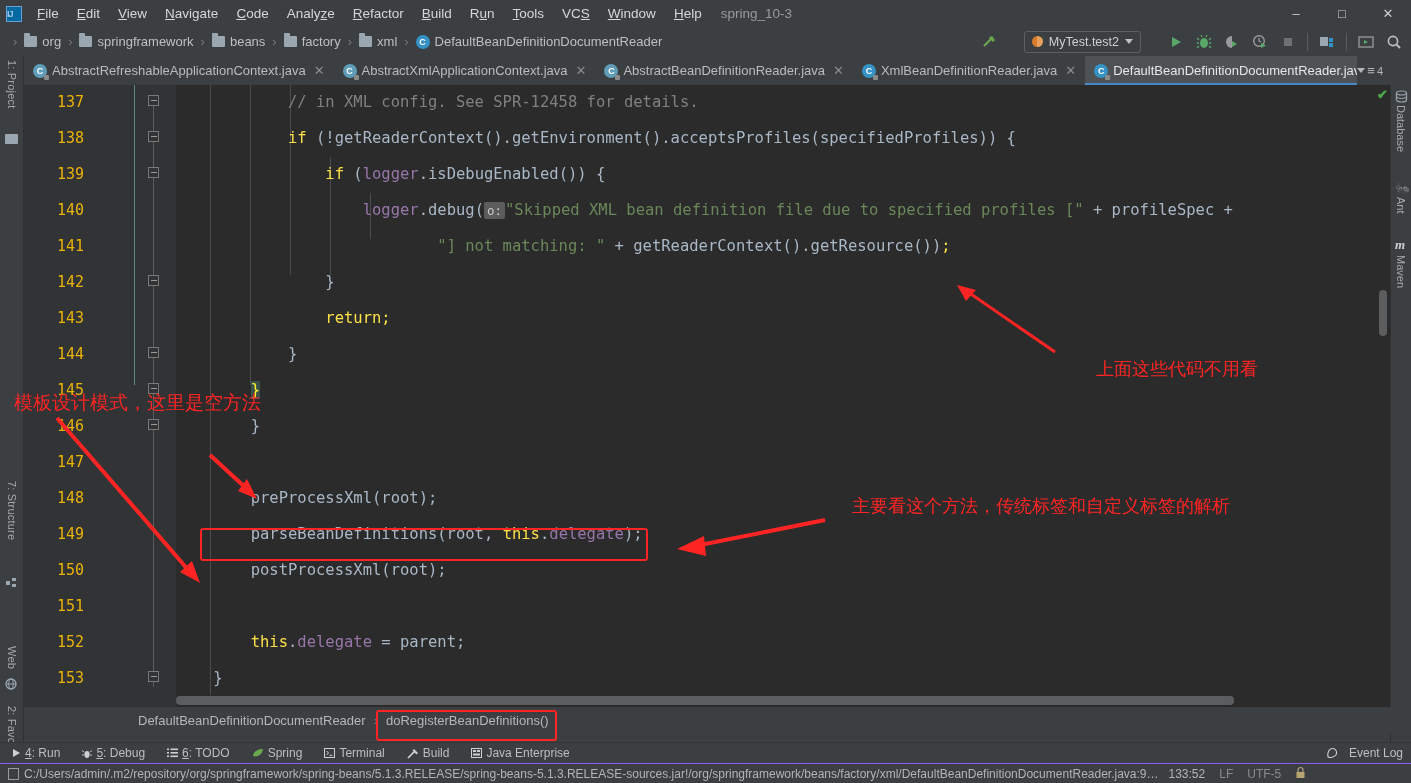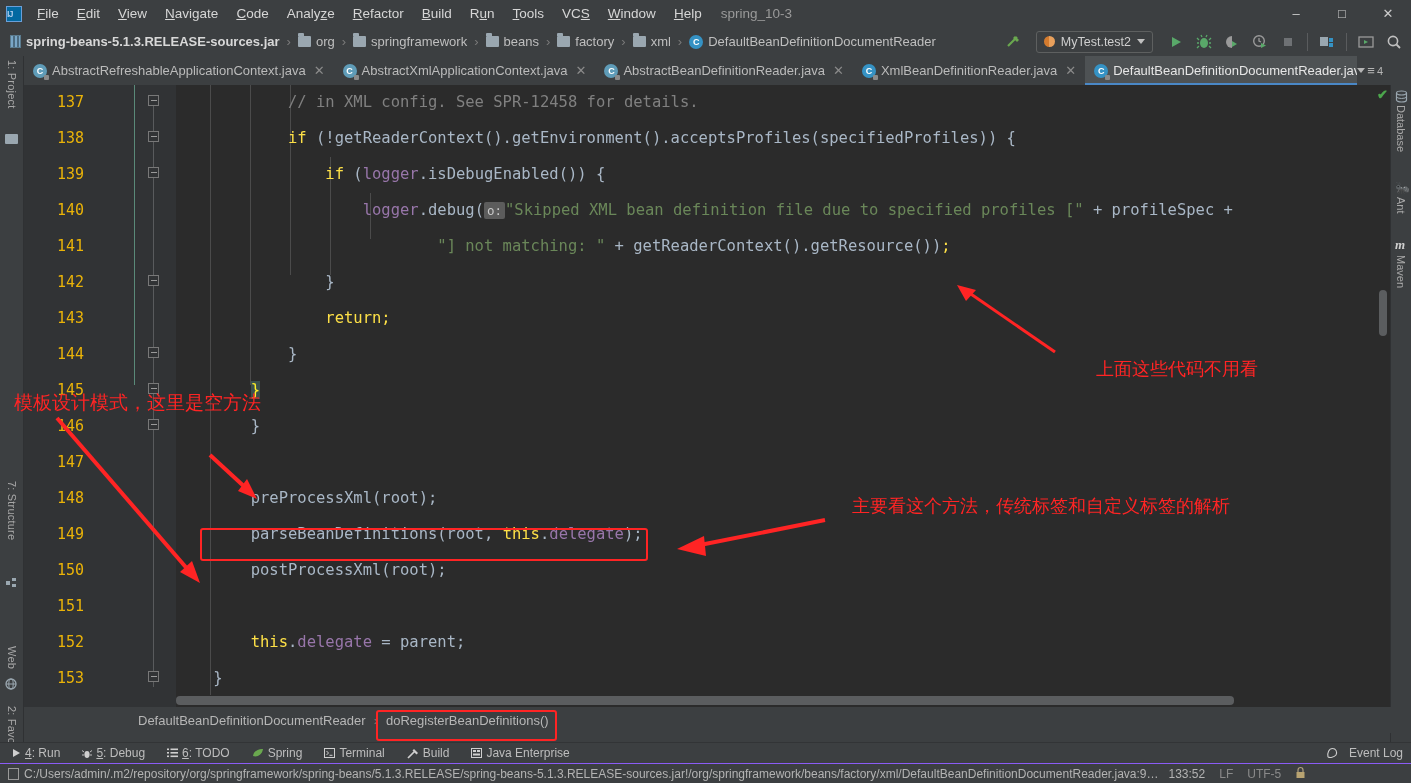--- a/index.html
+++ b/index.html
@@ -59,21 +59,21 @@
     width: 14px; height: 14px; margin-right: 5px; border-radius: 50%;
     background: #3592c4; color: #fff; font-size: 9px; line-height: 14px;
     text-align: center; font-weight: bold;
   }
   .nav-right { margin-left: auto; display: flex; align-items: center; padding-right: 4px; gap: 2px; }
   .tb-btn {
     width: 26px; height: 24px; display: flex; align-items: center; justify-content: center;
   }
   .runconfig {
     display: flex; align-items: center; gap: 6px; height: 22px;
-    border: 1px solid #5e6060; border-radius: 3px; padding: 0 7px; margin: 0 8px;
+    border: 1px solid #5e6060; border-radius: 3px; padding: 0 7px; margin: 0 20px;
     font-size: 12.5px; color: #cfcfcf;
   }
   .rc-icon {
     width: 11px; height: 11px; border-radius: 50%;
     background: linear-gradient(90deg,#d47b2e 50%, #e8a05c 50%);
   }
   .tri-down { width:0; height:0; border-left:4px solid transparent; border-right:4px solid transparent; border-top:5px solid #c0c0c0; }
   .tb-sep { width: 1px; height: 18px; background: #5a5c5e; margin: 0 4px; }
 
   
@@ -270,24 +270,20 @@
     <div class="menu-item"><u>H</u>elp</div>
     <div class="proj-name">spring_10-3</div>
     <div class="winbtns">
       <div class="winbtn">–</div>
       <div class="winbtn">□</div>
       <div class="winbtn">✕</div>
     </div>
   </div>
 
   <div class="navbar">
-    <div class="nav-crumb bold">
-      <span class="jar-icon"></span>
-      <span>spring-beans-5.1.3.RELEASE-sources.jar</span>
-    </div>
     <span class="nav-sep">›</span>
     <div class="nav-crumb">
       <span class="folder-icon"></span>
       <span>org</span>
     </div>
     <span class="nav-sep">›</span>
     <div class="nav-crumb">
       <span class="folder-icon"></span>
       <span>springframework</span>
     </div>

